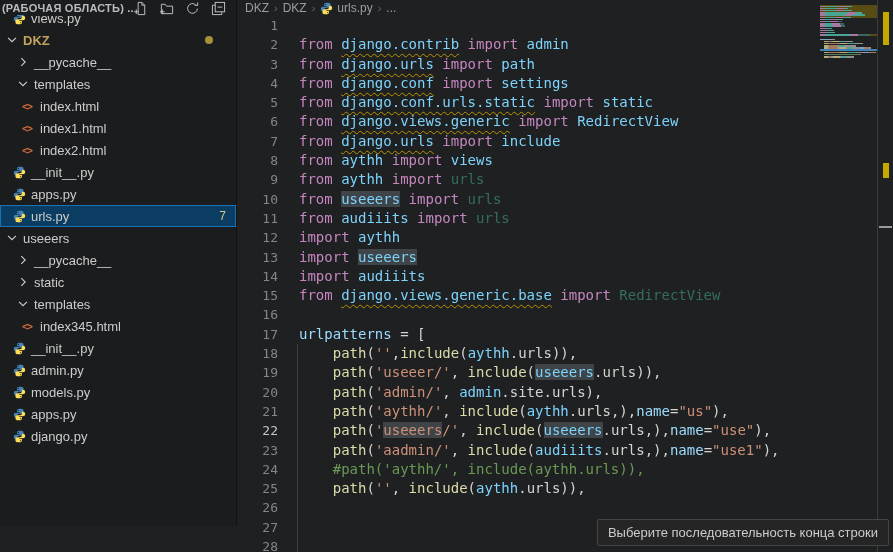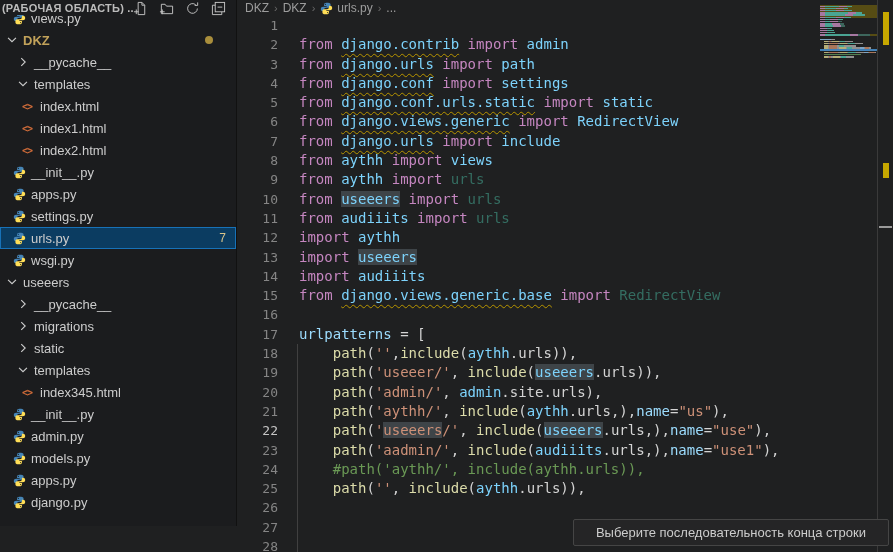--- a/index.html
+++ b/index.html
@@ -70,21 +70,21 @@
   .mm-seg{position:absolute;top:.4px;height:1.5px}
   .mm-cur{position:absolute;left:0;width:57px;height:2.2px;background:rgba(66,133,190,.95)}
   .mm-sep{position:absolute;left:877px;top:0;width:1px;height:552px;background:#3a3a3a;z-index:1}
   .ruler{position:absolute;left:878px;top:0;width:15px;height:552px;z-index:1;cursor:pointer}
   .ruler .warn1{position:absolute;left:5px;width:6px;top:12px;height:33px;background:#c6a700}
   .ruler .warn2{position:absolute;left:5px;width:6px;top:163px;height:15px;background:#c6a700}
   .ruler .cursorln{position:absolute;left:1px;width:13px;top:226px;height:2px;background:#9a9a9a}
 
   
   .tooltip{position:absolute;right:4px;top:519px;background:#252526;border:1px solid #454545;
-           color:#cccccc;font-size:13px;padding:5px 22px;border-radius:2px;z-index:10;
+           color:#cccccc;font-size:13px;padding:5px 10px;border-radius:2px;z-index:10;
            white-space:nowrap}
 </style>
 </head>
 <body>
 
 <div class="sidebar">
   <div class="tree" id="tree">
       <div class="tree-row lv-file2">
         <span class="ic">
           <svg width="13" height="13" viewBox="0 0 16 16">
@@ -148,71 +148,45 @@
       </div>
       <div class="tree-row lv-file2">
         <span class="ic">
           <svg width="13" height="13" viewBox="0 0 16 16">
             <path fill="#4584b6" d="M7.9 1C6 1 5 1.9 5 3.2V5h3.2v.7H3.8C2.2 5.7 1 6.8 1 8.5 1 10.2 2.1 11.3 3.7 11.3H5V9.5C5 8.2 6.1 7 7.4 7h3.4C12 7 13 6 13 4.8V3.2C13 1.9 11.8 1 9.9 1H7.9zM6.6 2.3c.4 0 .7.3.7.7s-.3.7-.7.7-.7-.3-.7-.7.3-.7.7-.7z"></path>
             <path fill="#ffde57" d="M8.1 15c1.9 0 2.9-.9 2.9-2.2V11H7.8v-.7h4.4c1.6 0 2.8-1.1 2.8-2.8 0-1.7-1.1-2.8-2.7-2.8H11v1.8C11 7.8 9.9 9 8.6 9H5.2C4 9 3 10 3 11.2v1.6C3 14.1 4.2 15 6.1 15h2zm1.3-1.3c-.4 0-.7-.3-.7-.7s.3-.7.7-.7.7.3.7.7-.3.7-.7.7z"></path>
           </svg>
         </span>
         <span class="lbl">apps.py</span>
       </div>
-      <div class="tree-row lv-file2">
-        <span class="ic">
-          <svg width="13" height="13" viewBox="0 0 16 16">
-            <path fill="#4584b6" d="M7.9 1C6 1 5 1.9 5 3.2V5h3.2v.7H3.8C2.2 5.7 1 6.8 1 8.5 1 10.2 2.1 11.3 3.7 11.3H5V9.5C5 8.2 6.1 7 7.4 7h3.4C12 7 13 6 13 4.8V3.2C13 1.9 11.8 1 9.9 1H7.9zM6.6 2.3c.4 0 .7.3.7.7s-.3.7-.7.7-.7-.3-.7-.7.3-.7.7-.7z"></path>
-            <path fill="#ffde57" d="M8.1 15c1.9 0 2.9-.9 2.9-2.2V11H7.8v-.7h4.4c1.6 0 2.8-1.1 2.8-2.8 0-1.7-1.1-2.8-2.7-2.8H11v1.8C11 7.8 9.9 9 8.6 9H5.2C4 9 3 10 3 11.2v1.6C3 14.1 4.2 15 6.1 15h2zm1.3-1.3c-.4 0-.7-.3-.7-.7s.3-.7.7-.7.7.3.7.7-.3.7-.7.7z"></path>
-          </svg>
-        </span>
-        <span class="lbl">settings.py</span>
-      </div>
       <div class="tree-row lv-file2 selected">
         <span class="ic">
           <svg width="13" height="13" viewBox="0 0 16 16">
             <path fill="#4584b6" d="M7.9 1C6 1 5 1.9 5 3.2V5h3.2v.7H3.8C2.2 5.7 1 6.8 1 8.5 1 10.2 2.1 11.3 3.7 11.3H5V9.5C5 8.2 6.1 7 7.4 7h3.4C12 7 13 6 13 4.8V3.2C13 1.9 11.8 1 9.9 1H7.9zM6.6 2.3c.4 0 .7.3.7.7s-.3.7-.7.7-.7-.3-.7-.7.3-.7.7-.7z"></path>
             <path fill="#ffde57" d="M8.1 15c1.9 0 2.9-.9 2.9-2.2V11H7.8v-.7h4.4c1.6 0 2.8-1.1 2.8-2.8 0-1.7-1.1-2.8-2.7-2.8H11v1.8C11 7.8 9.9 9 8.6 9H5.2C4 9 3 10 3 11.2v1.6C3 14.1 4.2 15 6.1 15h2zm1.3-1.3c-.4 0-.7-.3-.7-.7s.3-.7.7-.7.7.3.7.7-.3.7-.7.7z"></path>
           </svg>
         </span>
         <span class="lbl">urls.py</span>
         <span class="badge">7</span>
       </div>
-      <div class="tree-row lv-file2">
-        <span class="ic">
-          <svg width="13" height="13" viewBox="0 0 16 16">
-            <path fill="#4584b6" d="M7.9 1C6 1 5 1.9 5 3.2V5h3.2v.7H3.8C2.2 5.7 1 6.8 1 8.5 1 10.2 2.1 11.3 3.7 11.3H5V9.5C5 8.2 6.1 7 7.4 7h3.4C12 7 13 6 13 4.8V3.2C13 1.9 11.8 1 9.9 1H7.9zM6.6 2.3c.4 0 .7.3.7.7s-.3.7-.7.7-.7-.3-.7-.7.3-.7.7-.7z"></path>
-            <path fill="#ffde57" d="M8.1 15c1.9 0 2.9-.9 2.9-2.2V11H7.8v-.7h4.4c1.6 0 2.8-1.1 2.8-2.8 0-1.7-1.1-2.8-2.7-2.8H11v1.8C11 7.8 9.9 9 8.6 9H5.2C4 9 3 10 3 11.2v1.6C3 14.1 4.2 15 6.1 15h2zm1.3-1.3c-.4 0-.7-.3-.7-.7s.3-.7.7-.7.7.3.7.7-.3.7-.7.7z"></path>
-          </svg>
-        </span>
-        <span class="lbl">wsgi.py</span>
-      </div>
       <div class="tree-row lv-folder1">
         <span class="ic">
           <svg width="14" height="14" viewBox="0 0 16 16">
             <path d="M3.5 5.5 8 10l4.5-4.5" fill="none" stroke="#cccccc" stroke-width="1.3"></path>
           </svg>
         </span>
         <span class="lbl">useeers</span>
       </div>
       <div class="tree-row lv-folder2">
         <span class="ic">
           <svg width="14" height="14" viewBox="0 0 16 16">
             <path d="M6 3.5 10.5 8 6 12.5" fill="none" stroke="#cccccc" stroke-width="1.3"></path>
           </svg>
         </span>
         <span class="lbl">__pycache__</span>
-      </div>
-      <div class="tree-row lv-folder2">
-        <span class="ic">
-          <svg width="14" height="14" viewBox="0 0 16 16">
-            <path d="M6 3.5 10.5 8 6 12.5" fill="none" stroke="#cccccc" stroke-width="1.3"></path>
-          </svg>
-        </span>
-        <span class="lbl">migrations</span>
       </div>
       <div class="tree-row lv-folder2">
         <span class="ic">
           <svg width="14" height="14" viewBox="0 0 16 16">
             <path d="M6 3.5 10.5 8 6 12.5" fill="none" stroke="#cccccc" stroke-width="1.3"></path>
           </svg>
         </span>
         <span class="lbl">static</span>
       </div>
       <div class="tree-row lv-folder2">

